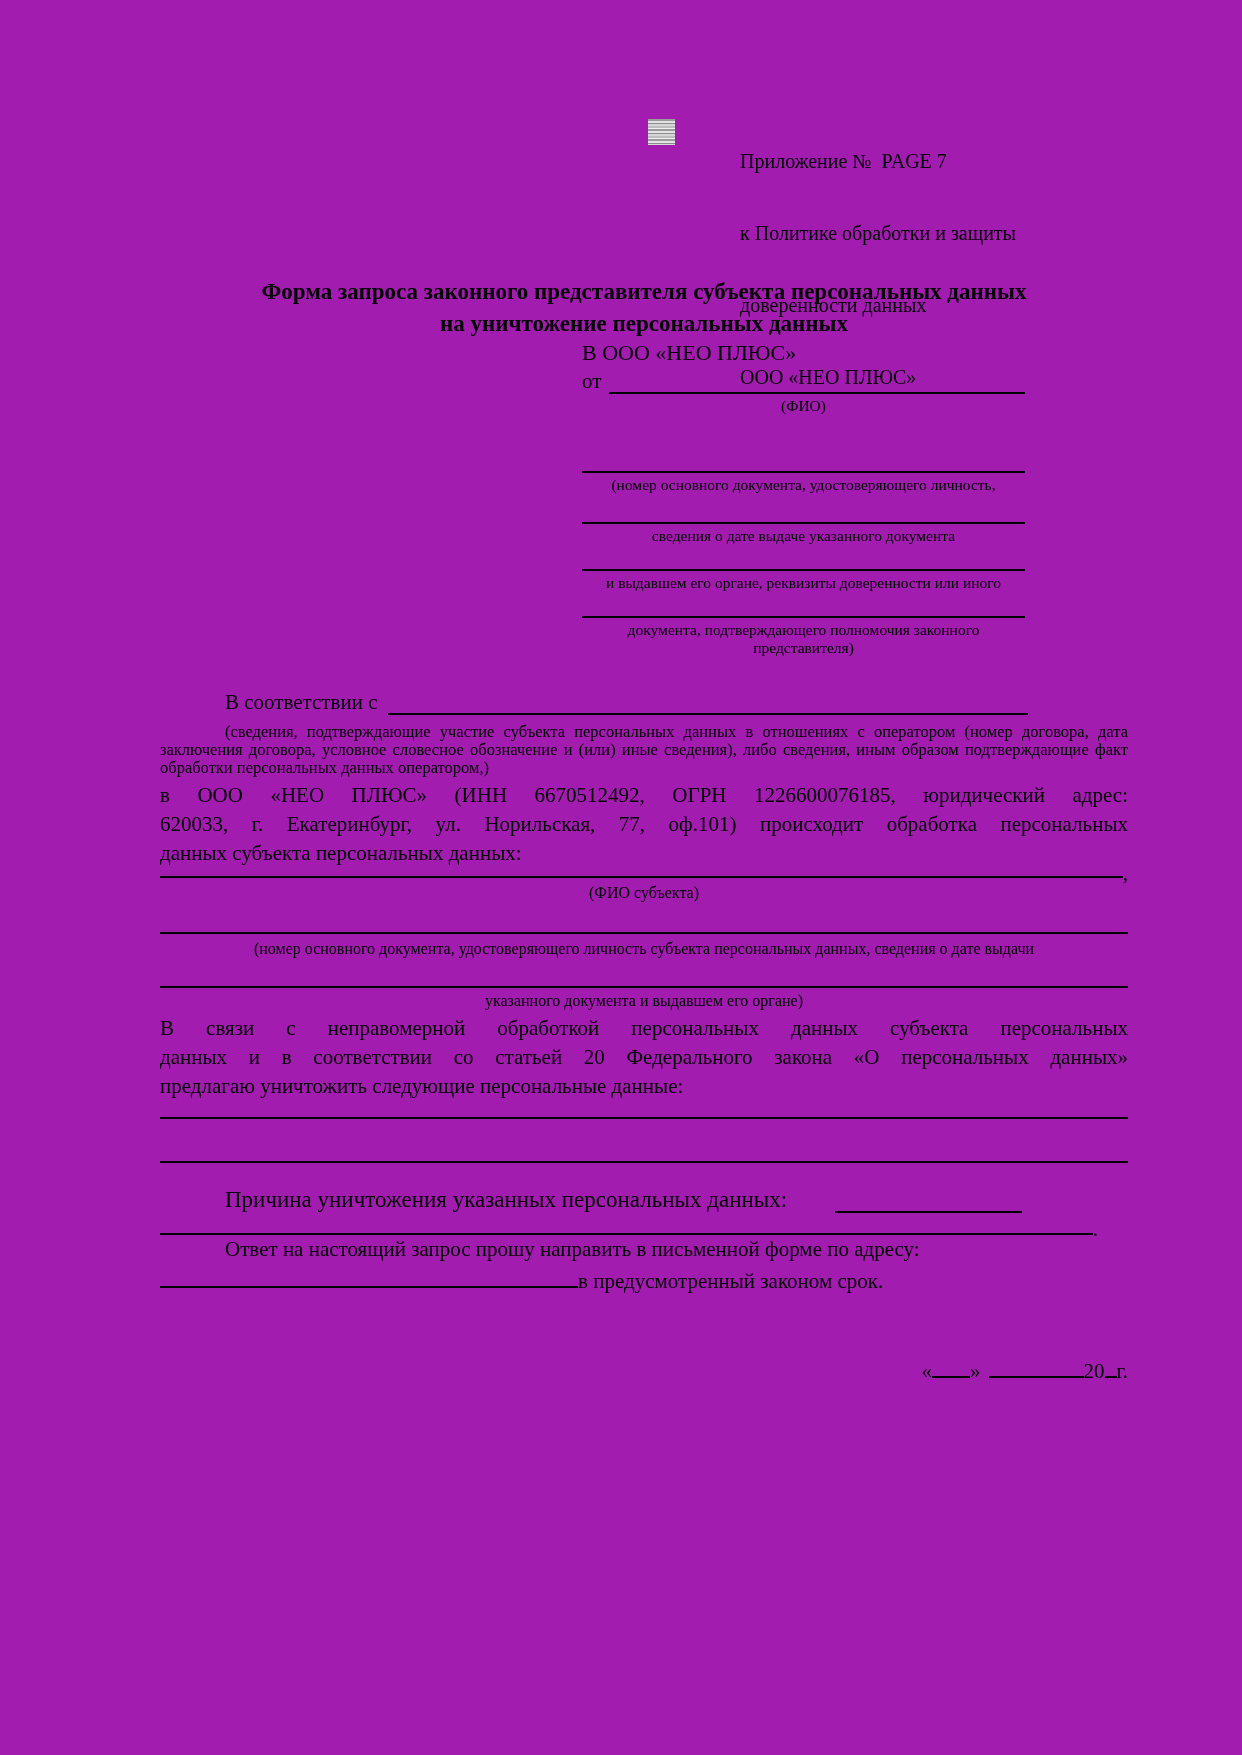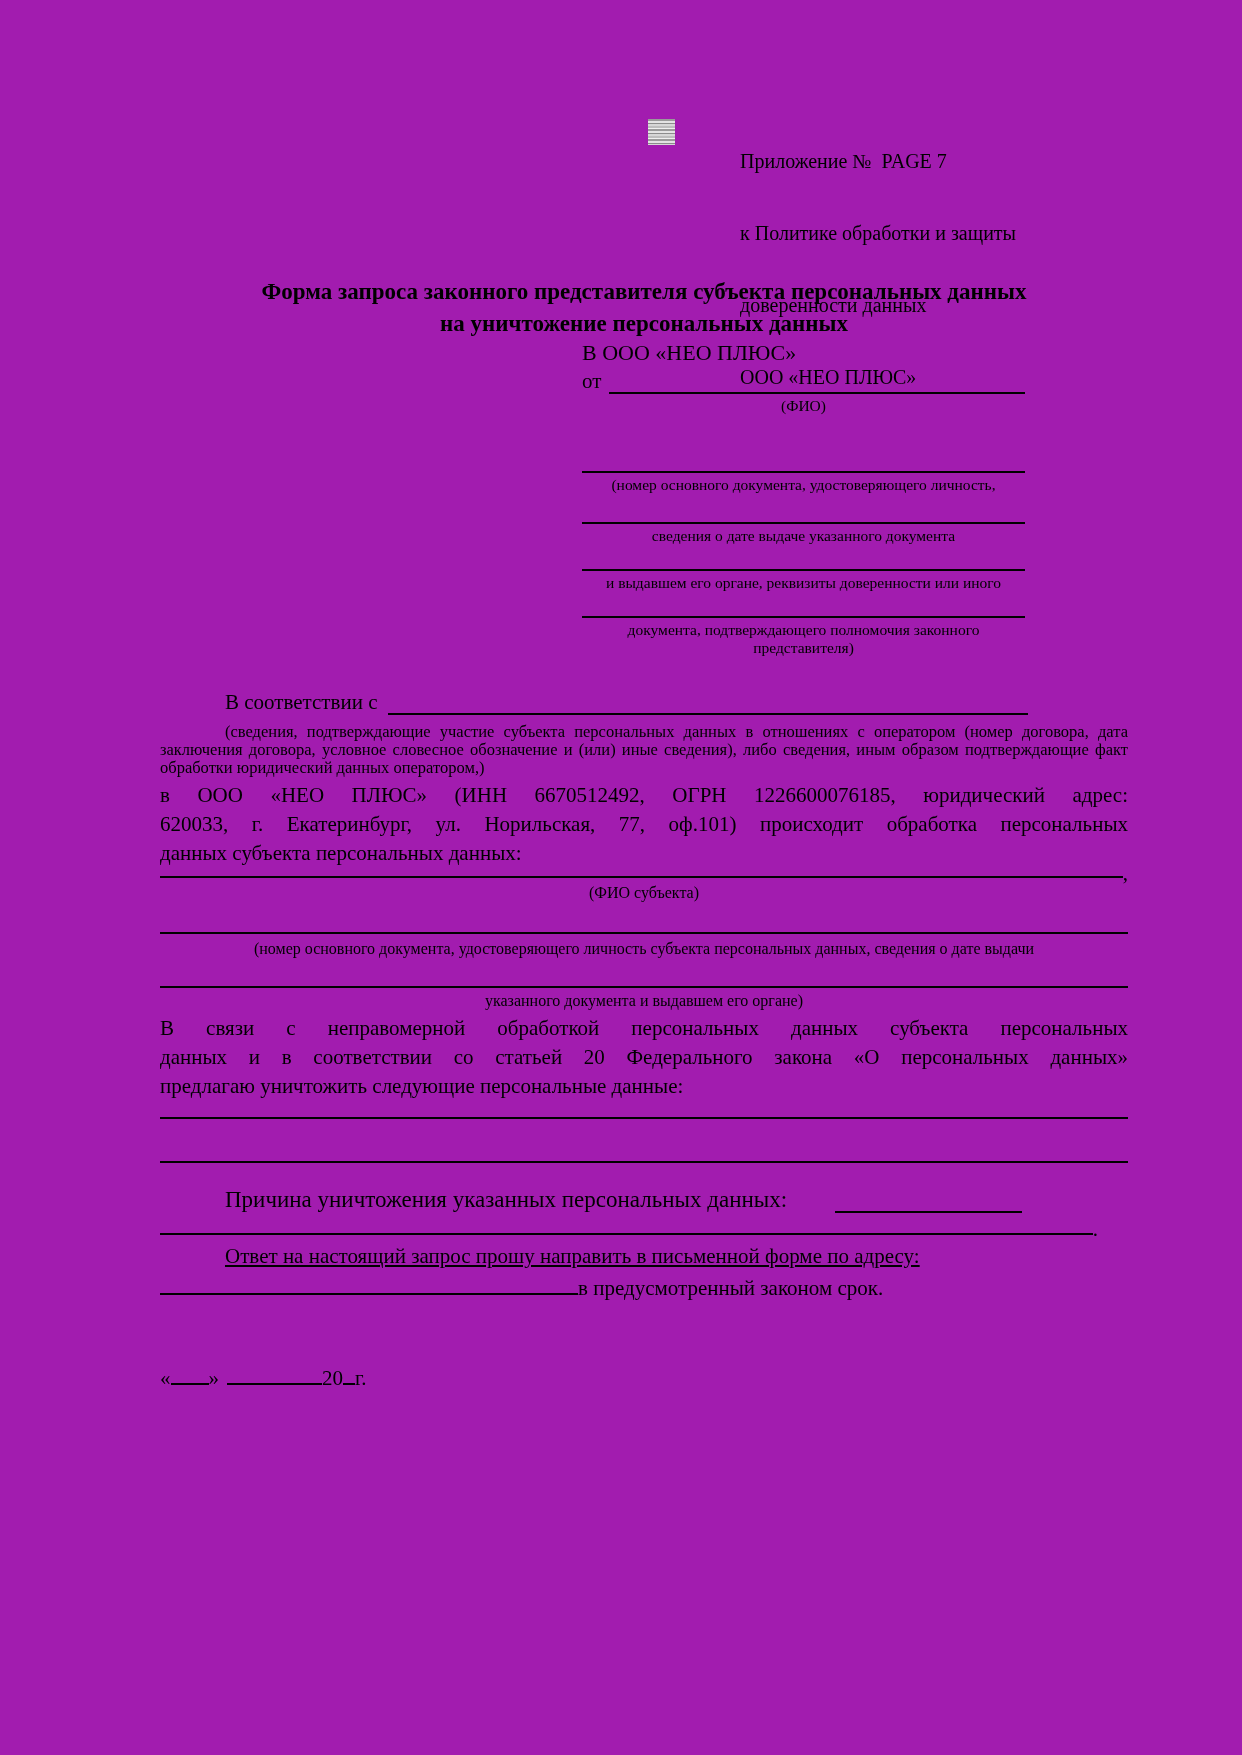--- a/index.html
+++ b/index.html
@@ -47,26 +47,26 @@
   .line-full.g1 { margin-top:14px; }
   .line-full.g2 { margin-top:12px; }
   .line-full.b1 { margin-top:0; }
   .line-full.b2 { margin-top:26px; }
 
   .reason-row { display:flex; margin-top:24px; margin-right:106px; height:26px; line-height:26px; font-size:23px; padding-left:65px;gap:38px; }
   .reason-row .fill { margin-left:10px; }
   .period-row { display:flex; align-items:flex-end; margin-top:4px; margin-right:30px; height:18px; font-size:21px; }
   .period-row .tail { line-height:12px; }
 
-  .reply1 { margin-top:8px; font-size:21px; line-height:26px; padding-left:65px;text-decoration:underline; }
+  .reply1 { margin-top:1px; font-size:21px; line-height:26px; padding-left:65px; }
   .reply2 { height:26px; line-height:26px; font-size:21px; }
   .ul { display:inline-block; border-bottom:2px solid #000; height:24px; vertical-align:baseline; }
   .reply-ul { width:418px; }
 
-  .footer { display:flex; justify-content:flex-start; margin-top:64px; height:26px; line-height:26px; font-size:21px; }
+  .footer { display:flex; justify-content:flex-end; margin-top:64px; height:26px; line-height:26px; font-size:21px; }
   .u-day { width:38px; }
   .u-month { width:95px; margin-left:8px; }
   .u-yr { width:12px; }
   .u-sig { width:311px; }
 </style>
 </head>
 <body>
 
 <div class="page">
 
@@ -108,21 +108,21 @@
     </div>
 
     <div class="acc-row">
       <span>В соответствии с</span>
       <span class="fill"></span>
     </div>
 
     <div class="note">
       <div class="l1 jl">(сведения, подтверждающие участие субъекта персональных данных в отношениях с оператором (номер договора, дата</div>
       <div class="jl">заключения договора, условное словесное обозначение и (или) иные сведения), либо сведения, иным образом подтверждающие факт</div>
-      <div>обработки юридический данных оператором,)</div>
+      <div>обработки персональных данных оператором,)</div>
     </div>
 
     <div class="para">
       <div class="jl">в ООО «НЕО ПЛЮС» (ИНН 6670512492, ОГРН 1226600076185, юридический адрес:</div>
       <div class="jl">620033, г. Екатеринбург, ул. Норильская, 77, оф.101) происходит обработка персональных</div>
       <div>данных субъекта персональных данных:</div>
     </div>
 
     <div class="subject-row">
       <span class="fill"></span>

